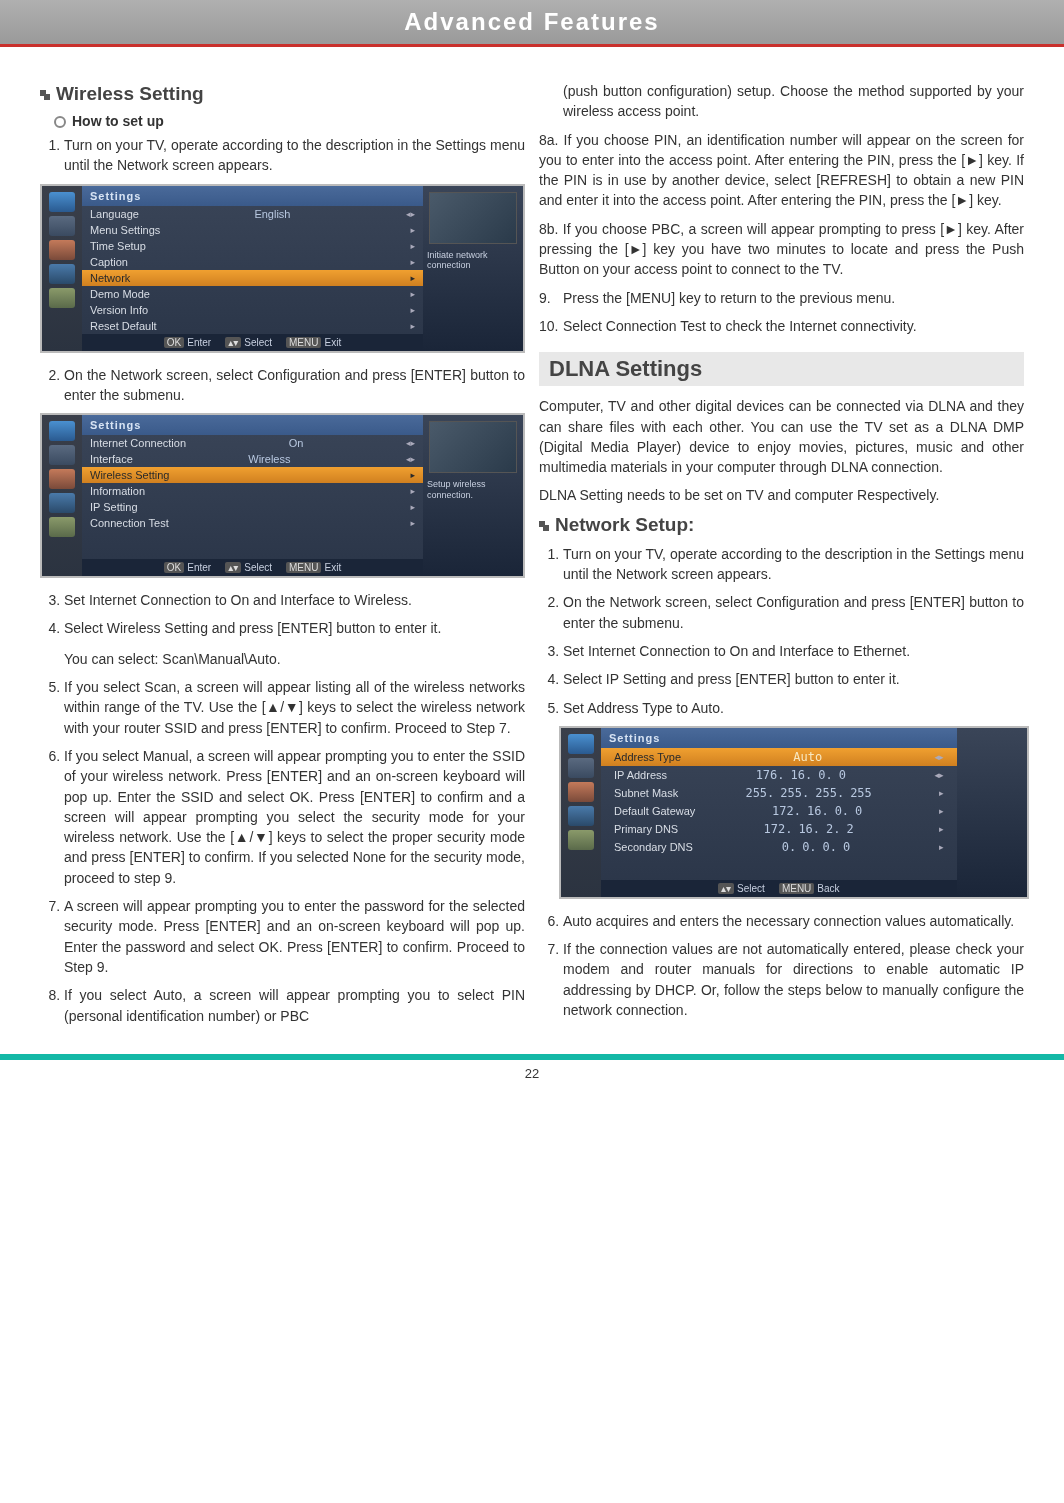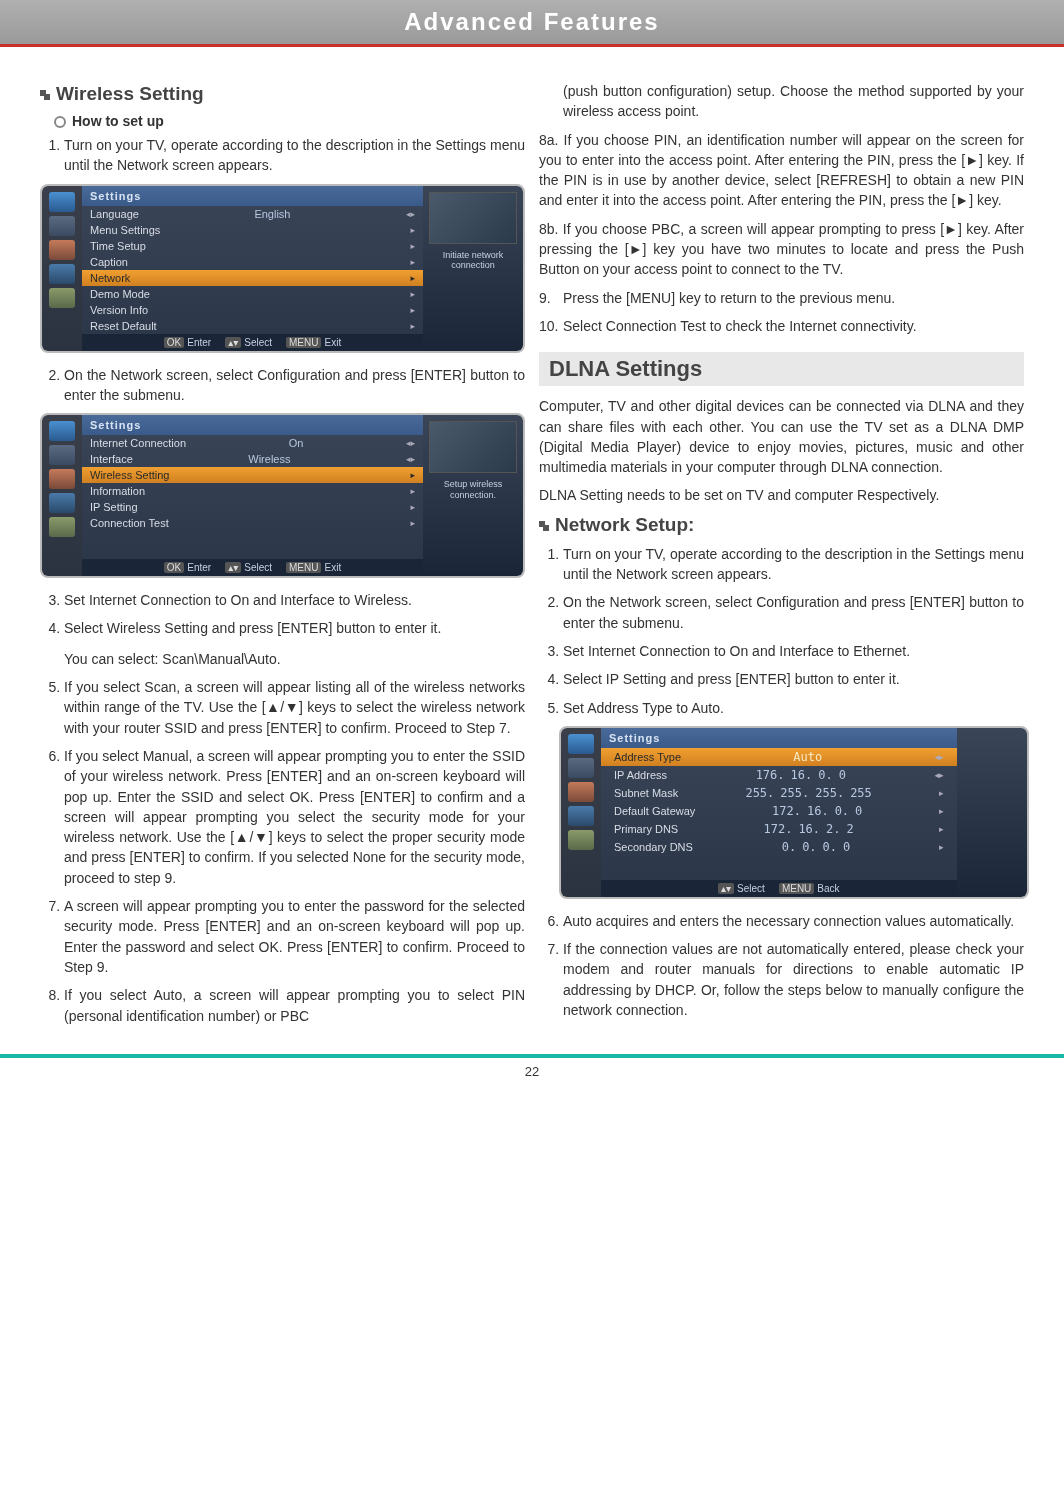--- a/index.html
+++ b/index.html
@@ -11,47 +11,47 @@
 .section-title{font-size:19px;font-weight:bold;color:#444;margin:6px 0 8px}
 .bullet-sq{display:inline-block;width:10px;height:10px;margin-right:6px;position:relative}
 .bullet-sq::before{content:"";position:absolute;width:6px;height:6px;background:#555;top:0;left:0}
 .bullet-sq::after{content:"";position:absolute;width:6px;height:6px;background:#555;bottom:0;right:0}
 .bullet-circle{display:inline-block;width:8px;height:8px;border:2px solid #888;border-radius:50%;margin-right:6px;vertical-align:middle}
 .subheading{font-size:14px;font-weight:bold;margin:4px 0 6px 14px}
 .para{line-height:1.45;margin:4px 0 8px;text-align:justify}
 ol{margin:0;padding-left:24px}
 ol li{line-height:1.45;margin-bottom:8px;text-align:justify}
 .continued{padding-left:24px}
-.tv-menu{border:2px solid #bbb;border-radius:8px;overflow:hidden;margin:6px 0 12px;box-shadow:inset 0 0 0 1px #eee;display:flex}
+.tv-menu{border:2px solid #bbb;border-radius:0;overflow:hidden;margin:6px 0 12px;box-shadow:inset 0 0 0 1px #eee;display:flex}
 .tv-sidebar{width:34px;background:linear-gradient(to bottom,#3a3f4a,#2b3340);display:flex;flex-direction:column;gap:4px;padding:6px 3px;align-items:center}
 .tv-side-icon{width:26px;height:20px;border-radius:3px;background:linear-gradient(to bottom,#5a6a80,#3a4a60)}
 .tv-side-icon.sel{background:linear-gradient(to bottom,#4a90d0,#2a5a90)}
 .tv-side-icon.g1{background:linear-gradient(to bottom,#c47a5a,#7a4a3a)}
 .tv-side-icon.g2{background:linear-gradient(to bottom,#4a7aaa,#2a4a6a)}
 .tv-side-icon.g3{background:linear-gradient(to bottom,#8a9a6a,#5a6a4a)}
 .tv-main{flex:1;background:linear-gradient(to bottom,#3a4558,#2a3548);color:#d8dde5;font-size:11px;position:relative}
 .tv-title{background:linear-gradient(to bottom,#4a6a9a,#3a5a8a);color:#d8e4f4;padding:4px 8px;font-weight:bold;letter-spacing:1px}
 .tv-row{display:flex;justify-content:space-between;padding:2px 8px;align-items:center}
 .tv-row.sel{background:linear-gradient(to bottom,#f0a030,#d08020);color:#2a2a2a}
 .tv-row .val{color:#b8c8e0}
 .tv-arrow{font-size:9px;color:#aab}
 .tv-row.sel .tv-arrow{color:#2a2a2a}
 .tv-footer{background:#1a2538;padding:3px 8px;text-align:center;font-size:10px;color:#c8d0e0;display:flex;justify-content:center;gap:14px}
 .tv-key{background:#555;color:#ddd;padding:0 3px;border-radius:2px;font-size:10px;margin-right:3px}
-.tv-preview{width:100px;background:linear-gradient(to bottom,#3a4558,#1a2538);color:#c8d0e0;font-size:9px;text-align:center;padding-top:6px}
+.tv-preview{width:100px;background:linear-gradient(to bottom,#3a4558,#1a2538);color:#c8d0e0;font-size:9px;text-align:left;padding-top:6px}
 .tv-preview-img{width:86px;height:50px;background:linear-gradient(135deg,#4a5a6a,#2a3a4a);margin:0 auto 6px;border:1px solid #555}
 .tv-hint{padding:0 4px;line-height:1.2}
 .tv-menu.narrow{width:96%}
 .tv-menu.narrow .tv-preview{width:70px}
 .section-heading{background:#e8e8e8;color:#444;font-size:22px;font-weight:bold;padding:4px 10px;margin:16px 0 10px}
 .ip-row{display:flex;justify-content:space-between;padding:2px 13px;align-items:center}
 .ip-row.sel{background:linear-gradient(to bottom,#f0a030,#d08020);color:#2a2a2a}
 .ip-val{color:#b8c8e0;font-family:monospace;font-size:12px;letter-spacing:0;display:flex;gap:6px}
 .ip-row.sel .ip-val{color:#f8e8c0}
-.pagenum{text-align:center;padding:6px;font-size:13px;border-top:4px solid #14b8a6;margin-top:10px}
+.pagenum{text-align:center;padding:6px;font-size:13px;border-top:6px solid #14b8a6;margin-top:10px}
 </style>
 </head>
 <body>
 
 <div class="page">
   <div class="header">Advanced Features</div>
   <div class="redline"></div>
 
   <div class="content">
 

